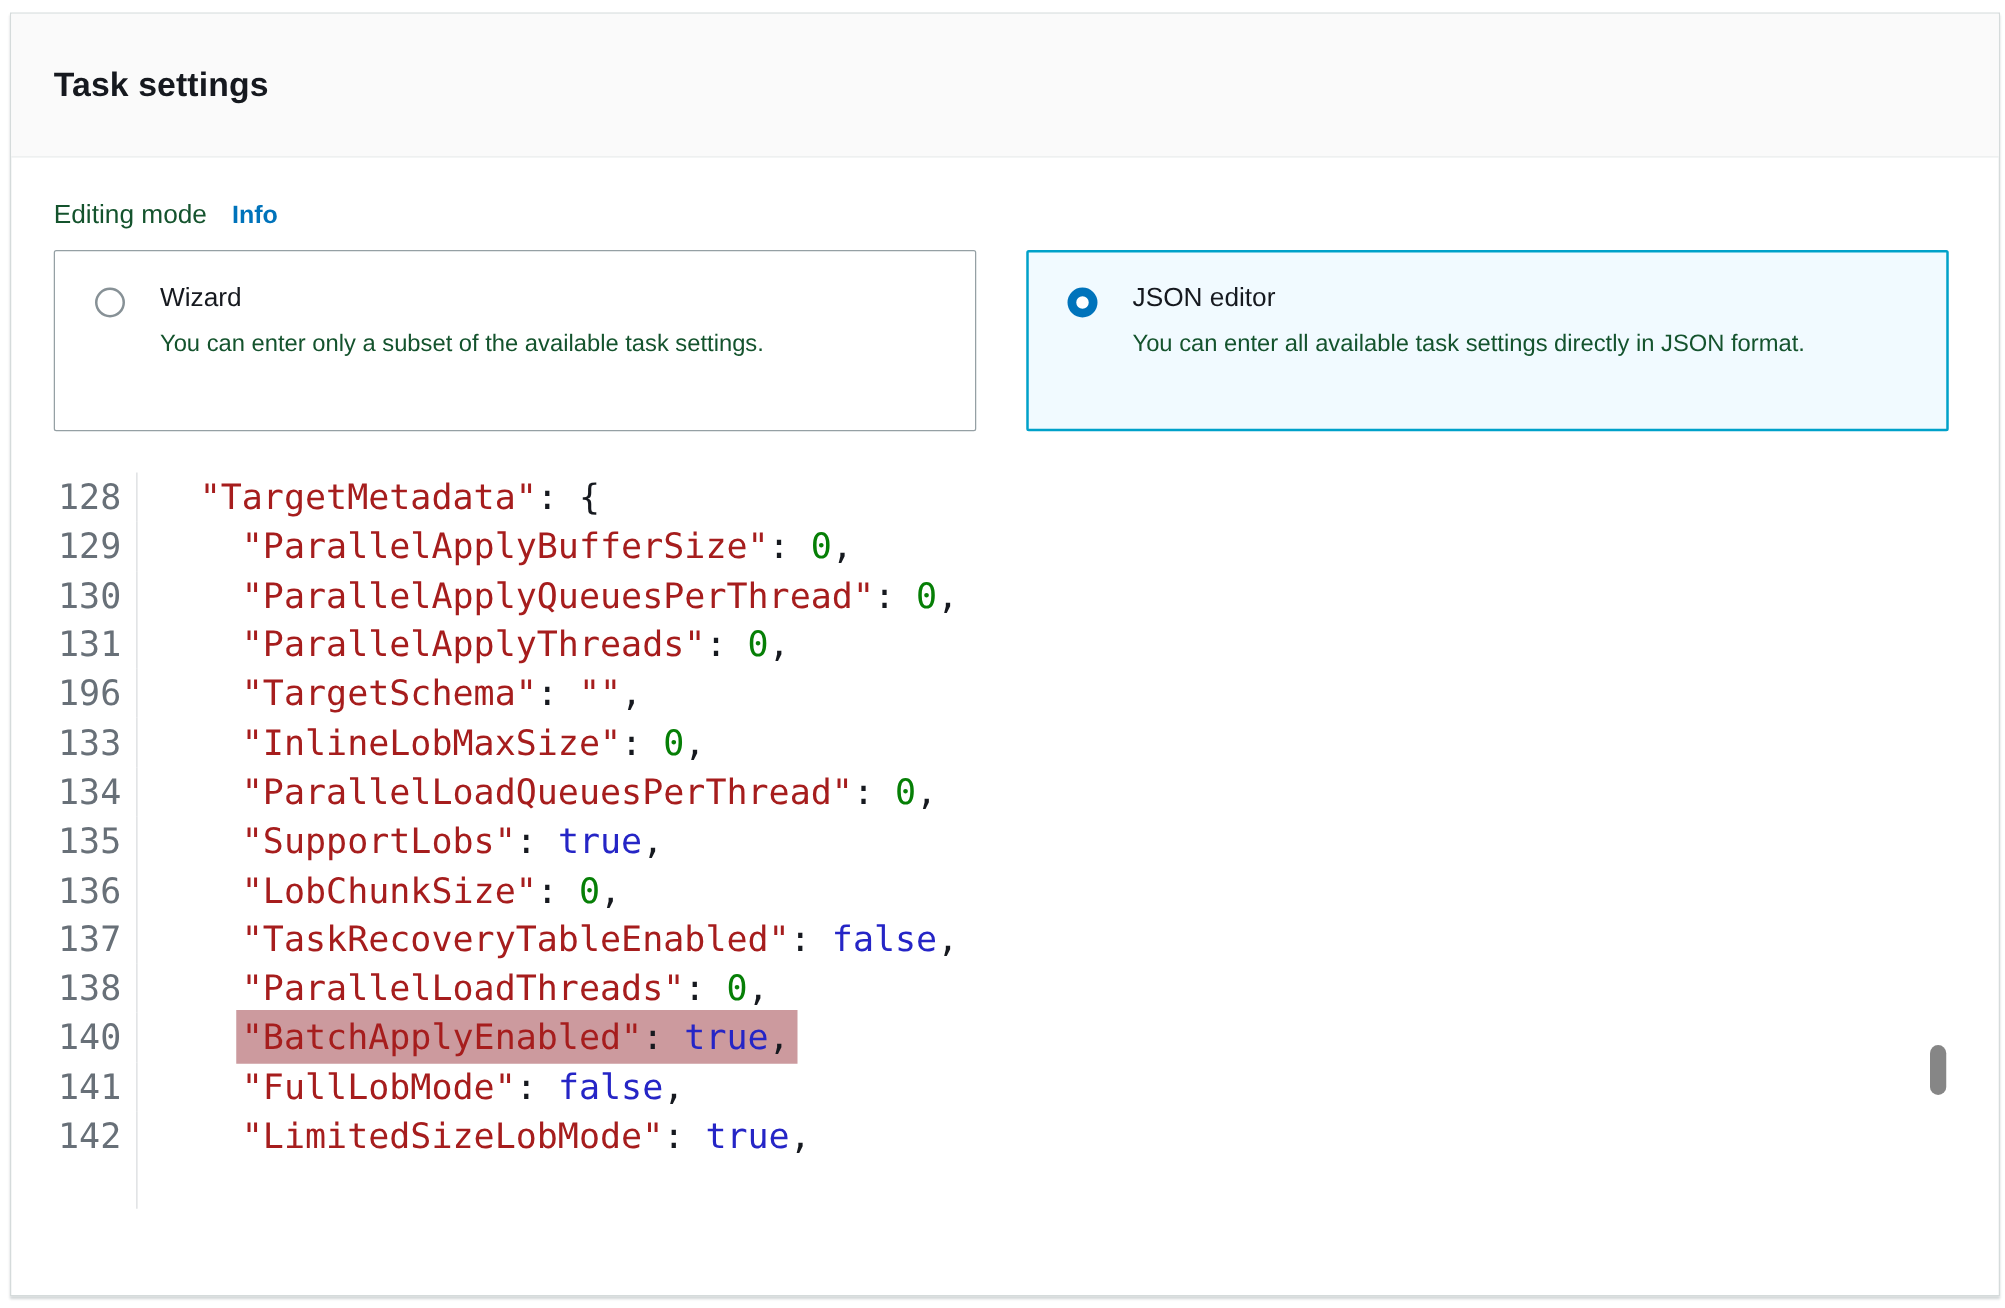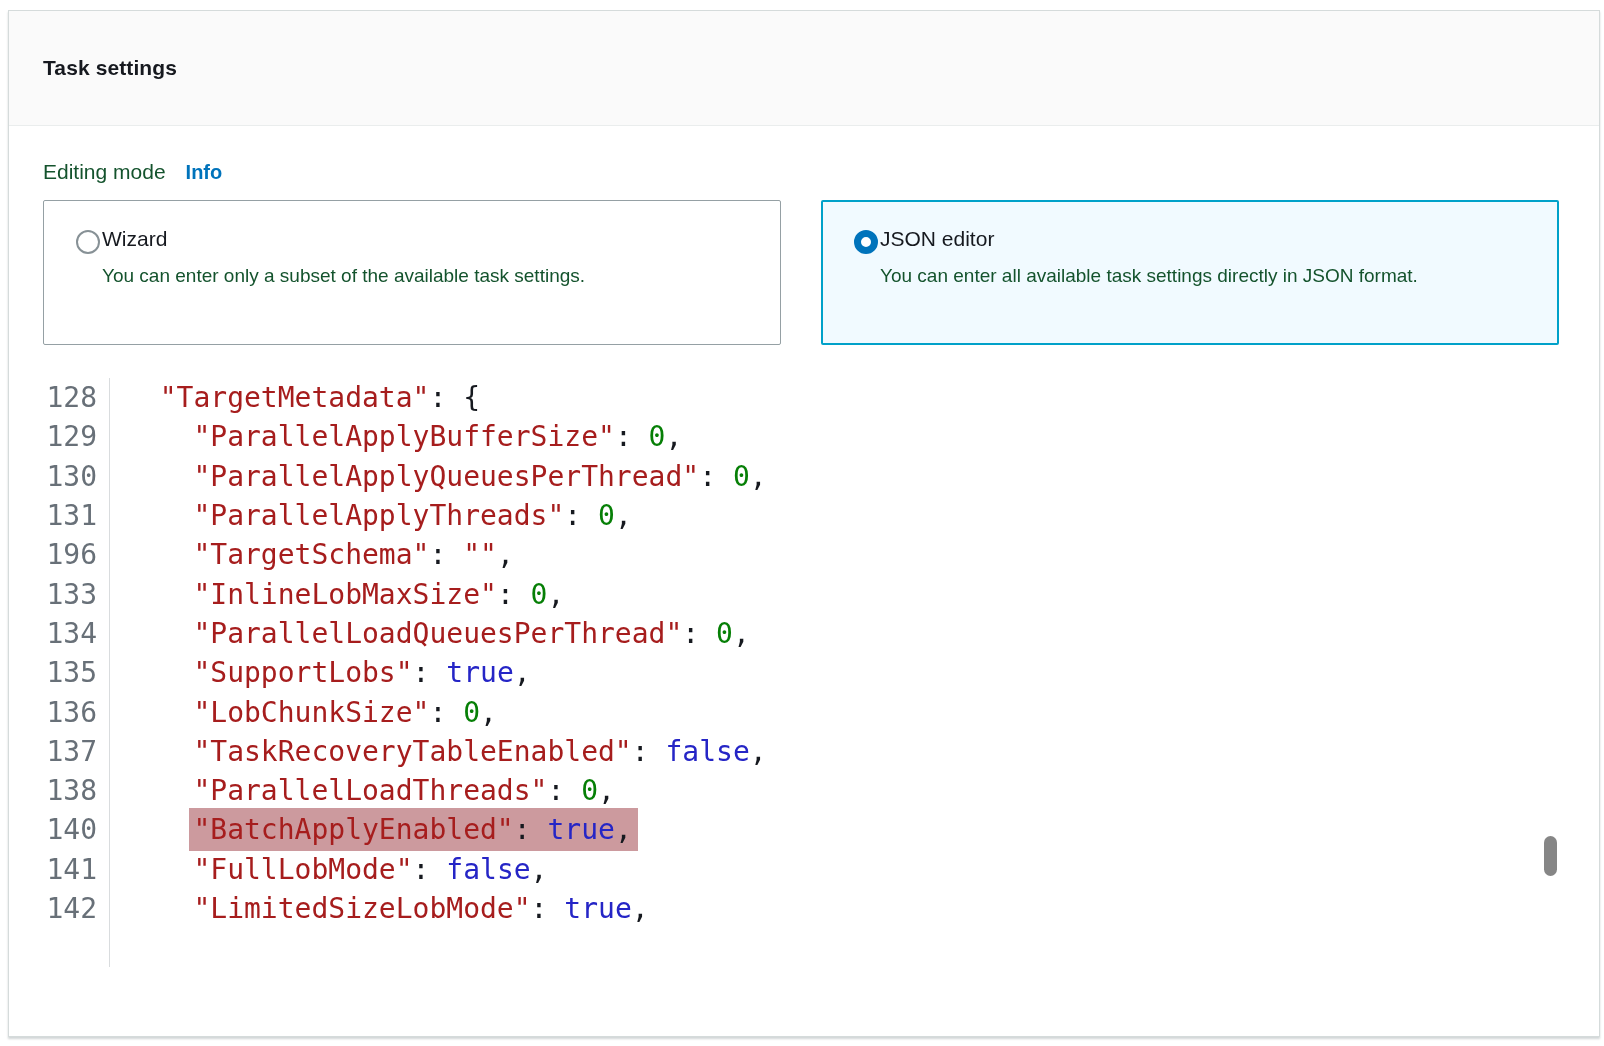--- a/index.html
+++ b/index.html
@@ -32,21 +32,21 @@
   }
   .card-header {
     height: 115px;
     background: #fafafa;
     border-bottom: 1px solid #eaeded;
     display: flex;
     align-items: center;
     padding: 0 34px;
   }
   .card-header h1 {
-    font-size: 21px;
+    font-size: 27px;
     font-weight: 700;
     color: #16191f;
     letter-spacing: 0.1px;
   }
   .card-body { padding: 0 34px; }
 
   .field-label-row {
     margin-top: 34px;
     display: flex;
     align-items: baseline;
@@ -63,21 +63,21 @@
 
   .tiles { display: flex; gap: 40px; margin-top: 16px; }
   .tile {
     width: 738px;
     min-height: 145px;
     border: 1px solid #95a0a4;
     border-radius: 2px;
     background: #ffffff;
     padding: 26px 24px 24px 32px;
     display: flex;
-    gap: 2px;
+    gap: 28px;
     cursor: pointer;
   }
   .tile.selected {
     border: 2px solid var(--selected-border);
     background: var(--selected-bg);
     padding: 25px 29px 23px 31px;
   }
   .radio {
     flex: none;
     width: 24px; height: 24px;

